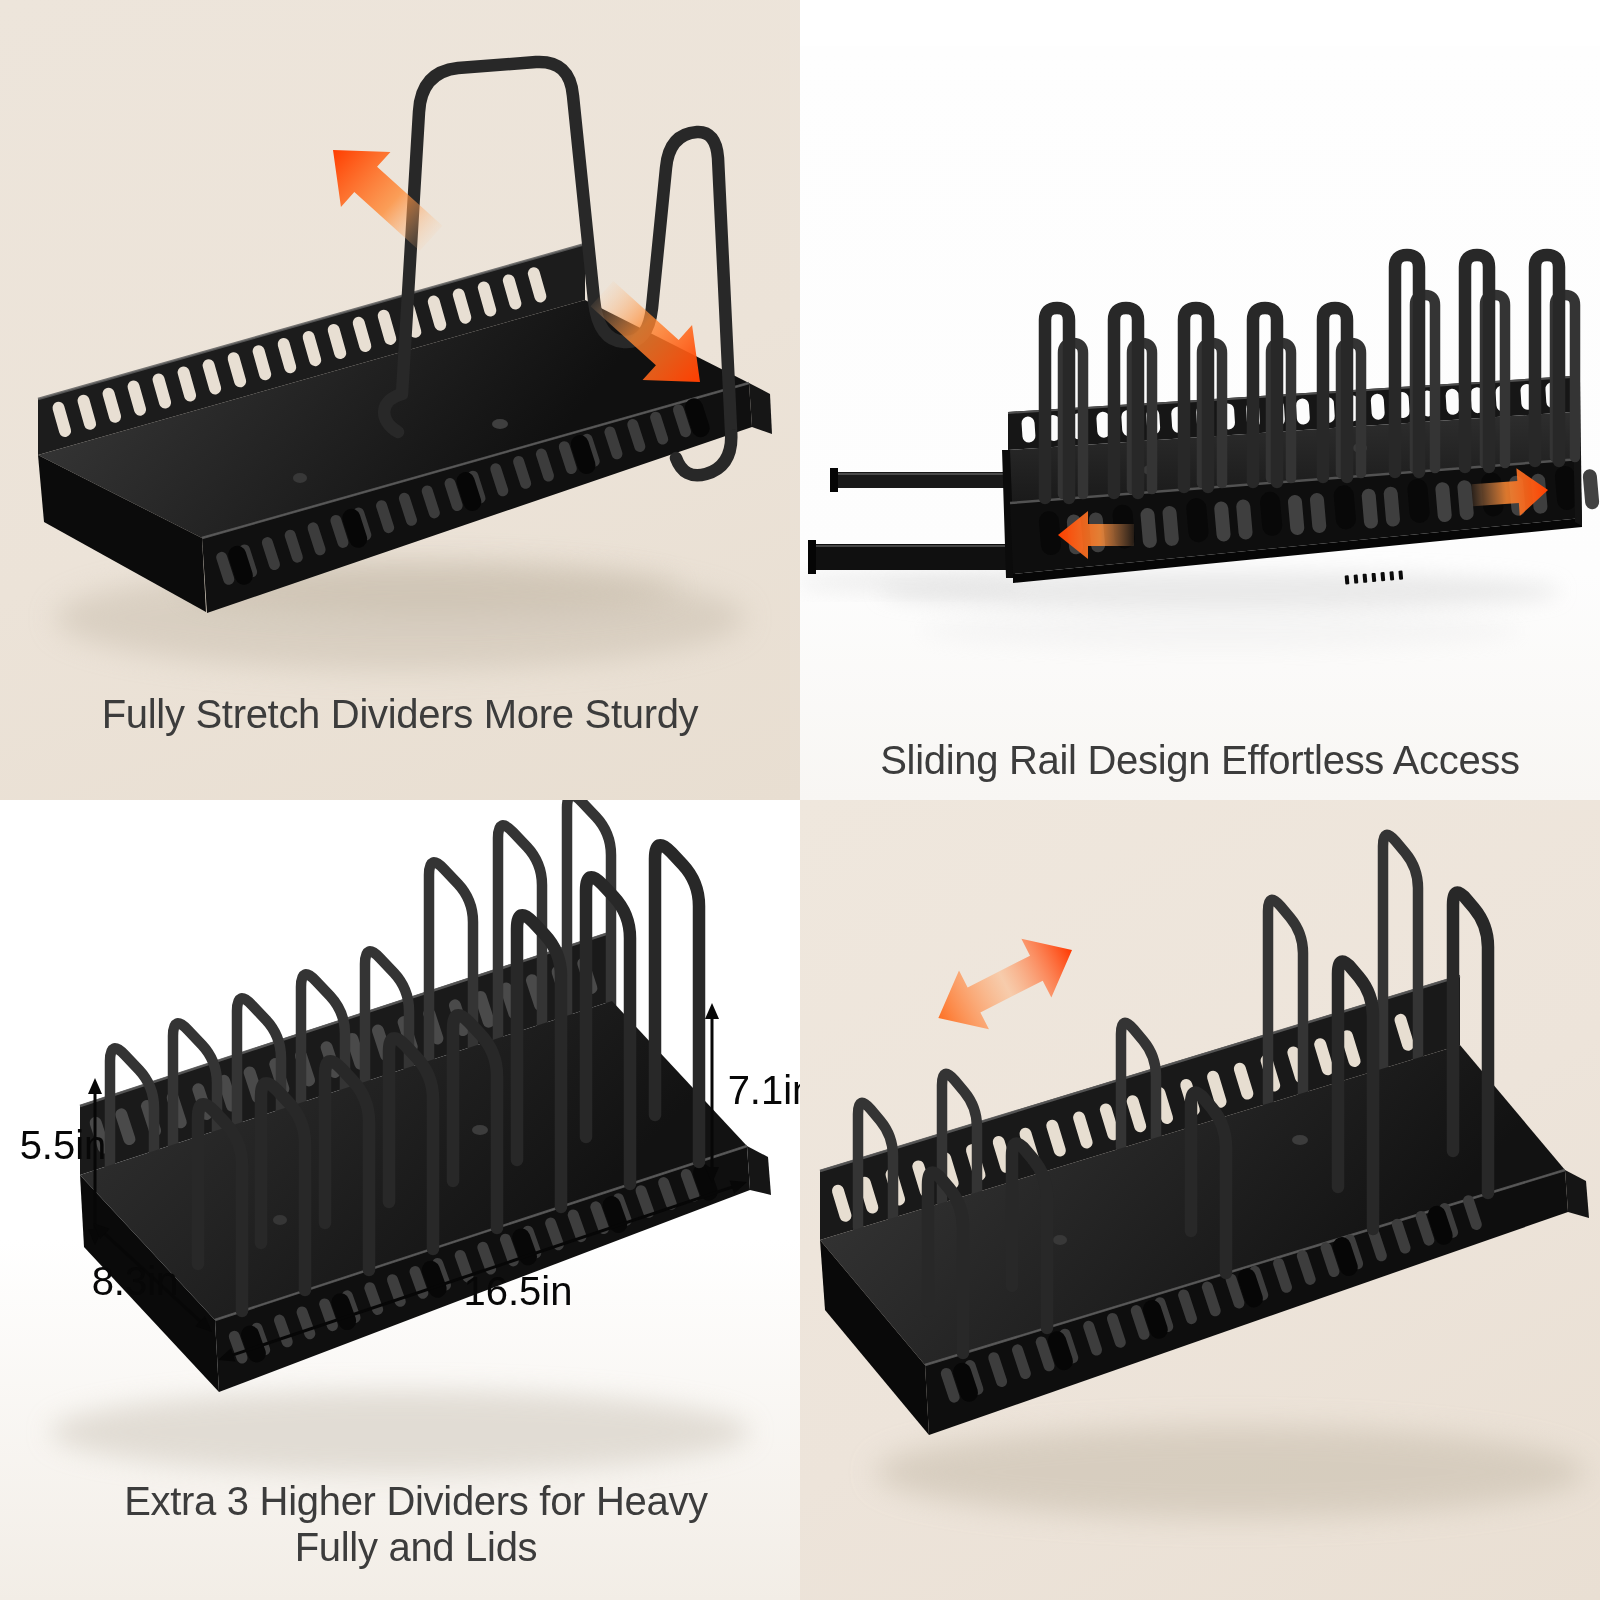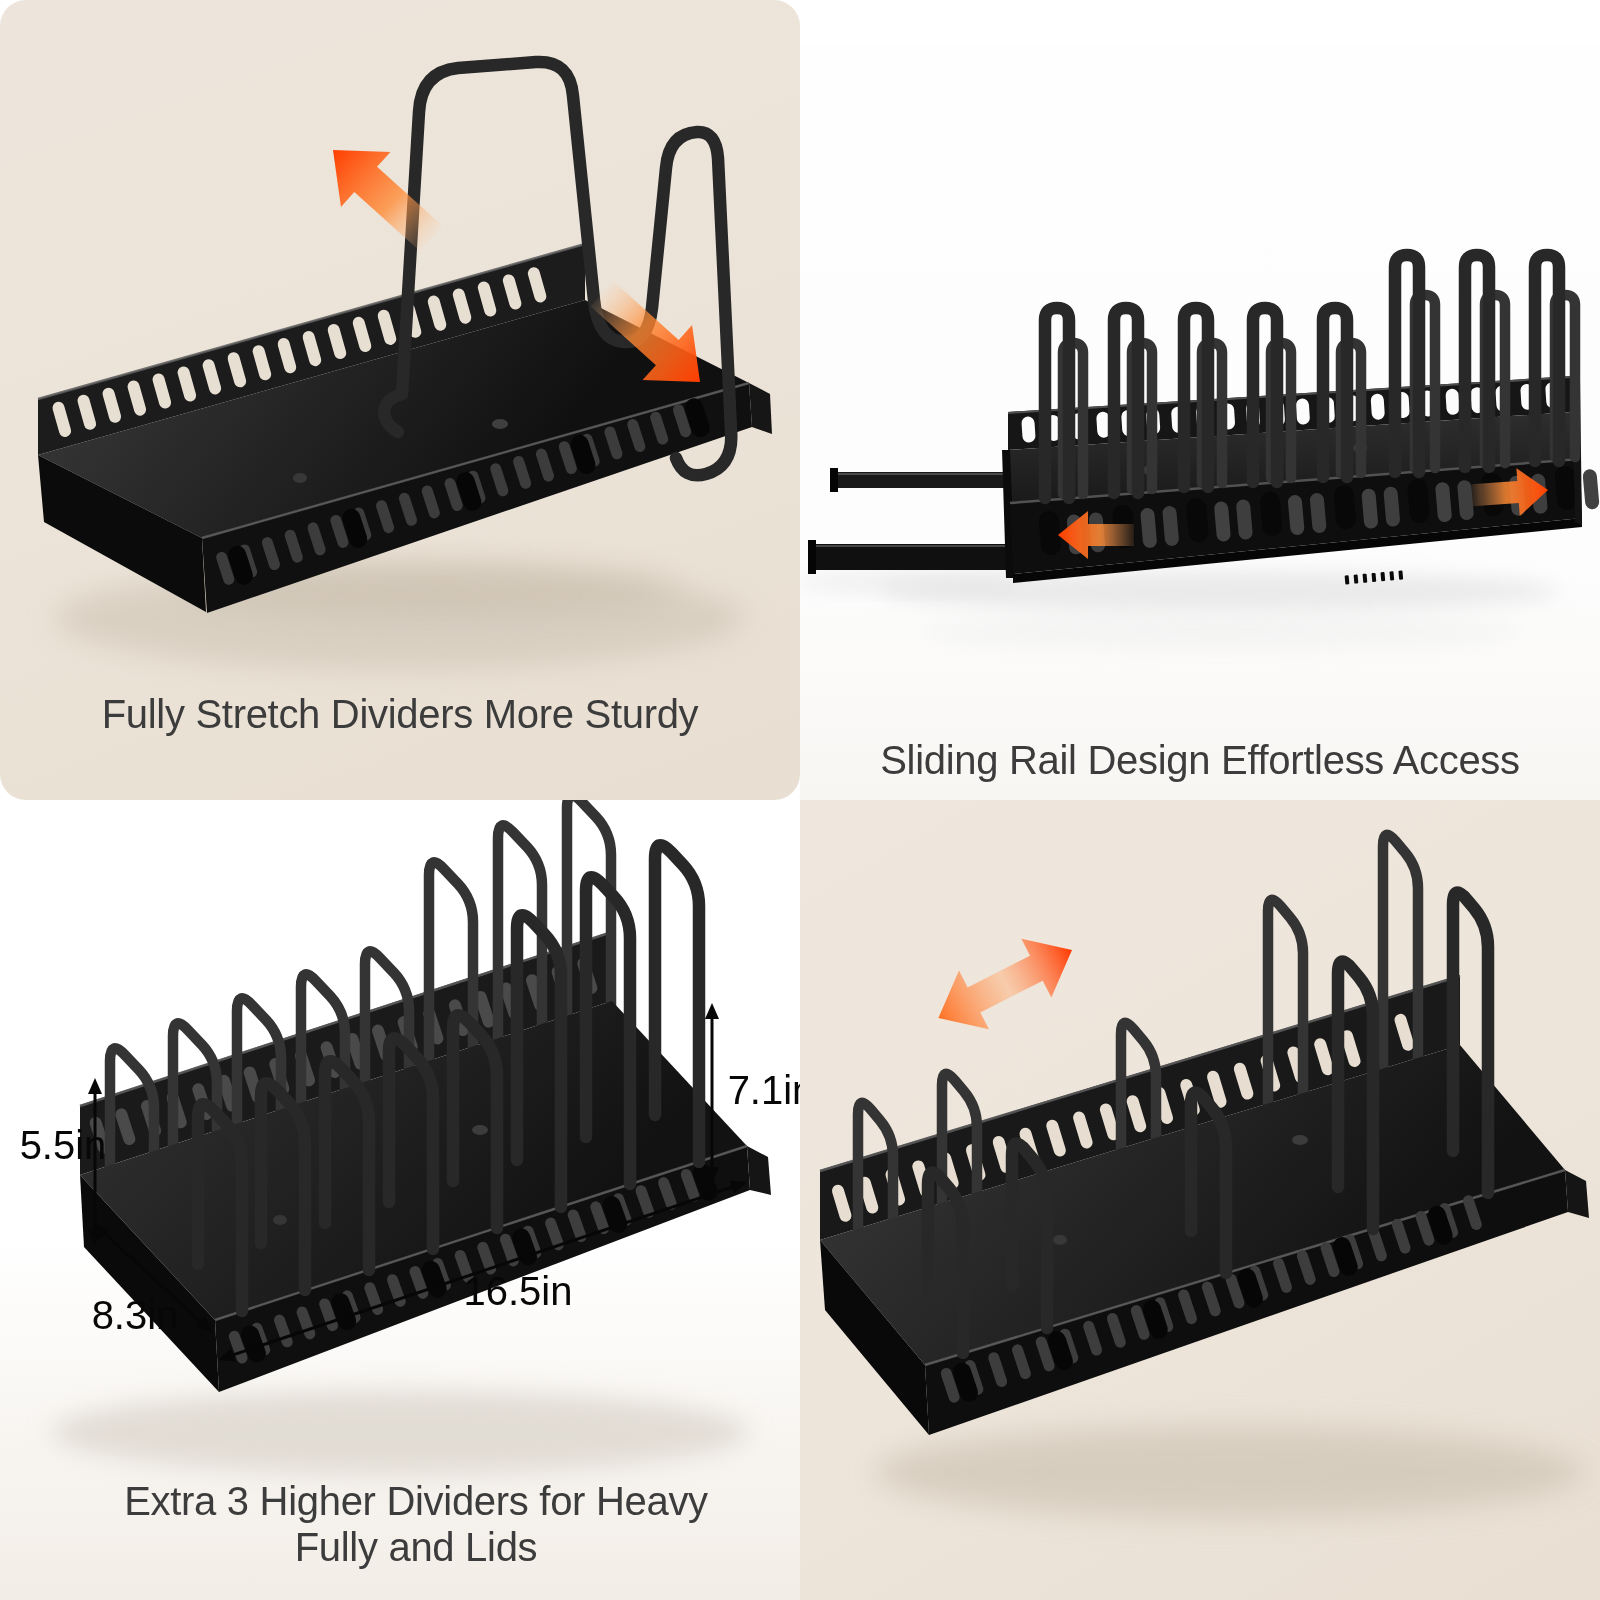--- a/index.html
+++ b/index.html
@@ -1,20 +1,20 @@
 <!DOCTYPE html>
 <html style="--accent-orange: #FF3C00; --accent-orange-soft: #FF8A33; --panel-beige: #ECE3D8; --panel-beige-alt: #EDE4DA; --panel-white: #FEFEFE; --caption-color: #3C3C3C; --dimension-color: #070707; --tray-black: #141414; --wire-black: #282828; --slot-beige: #E8DFD3; --slot-white: #FCFCFC;"><head>
 <meta charset="utf-8">
 <style>
   html,body{margin:0;padding:0;background:#ffffff;}
   body{width:1600px;height:1600px;overflow:hidden;font-family:"Liberation Sans",sans-serif;}
   .canvas{position:relative;width:1600px;height:1600px;display:grid;
           grid-template-columns:800px 800px;grid-template-rows:800px 800px;}
   .quad{position:relative;overflow:hidden;}
-  .quad-tl{background:linear-gradient(160deg,#EDE5DB 0%,#ECE3D8 55%,#E8DED1 100%);border-radius:26px;}
+  .quad-tl{background:linear-gradient(160deg,#EDE5DB 0%,#ECE3D8 55%,#E8DED1 100%);}
   .quad-tr{background:linear-gradient(180deg,#FEFEFE 0%,#FDFDFD 70%,#F8F6F3 100%);margin-top:46px;}
   .quad-bl{background:linear-gradient(180deg,#FFFFFF 0%,#FFFFFF 55%,#F2EDE6 100%);}
   .quad-br{background:linear-gradient(150deg,#EFE7DD 0%,#EDE4DA 55%,#E9DFD3 100%);}
   .art{position:absolute;left:0;top:0;width:800px;height:800px;display:block;}
   .caption{position:absolute;left:0;right:0;text-align:center;
            font:400 40px/50px "Liberation Sans",sans-serif;color:var(--caption-color,#3C3C3C);
            letter-spacing:-0.3px;}
   .caption.single{top:689px;}
   .caption.double{top:678px;line-height:46px;}
   .cap-line{display:block;padding-left:32px;}
@@ -376,21 +376,21 @@
           <polygon points="747,382 734.0678591706065,393.7371092509499 729.6030635282058,380.46813793168036" class="dimhead"></polygon>
         </g>
       <g>
           <line x1="712" y1="214.2" x2="712" y2="371.8" class="dimline"></line>
           <polygon points="712,203 705,219 719,219" class="dimhead"></polygon>
           <polygon points="712,383 705,367 719,367" class="dimhead"></polygon>
         </g>
     </svg>
 
     <div class="dim" style="left:40px;top:345px">5.5in</div>
-    <div class="dim" style="left:112px;top:515px">8.3in</div>
+    <div class="dim" style="left:112px;top:481px">8.3in</div>
     <div class="dim" style="left:495px;top:491px">16.5in</div>
     <div class="dim" style="left:748px;top:290px">7.1in</div>
 
     <div class="caption double">
       <span class="cap-line">Extra 3 Higher Dividers for Heavy</span>
       <span class="cap-line">Fully and Lids</span>
     </div>
   </section>
 
   <section class="quad quad-br">

